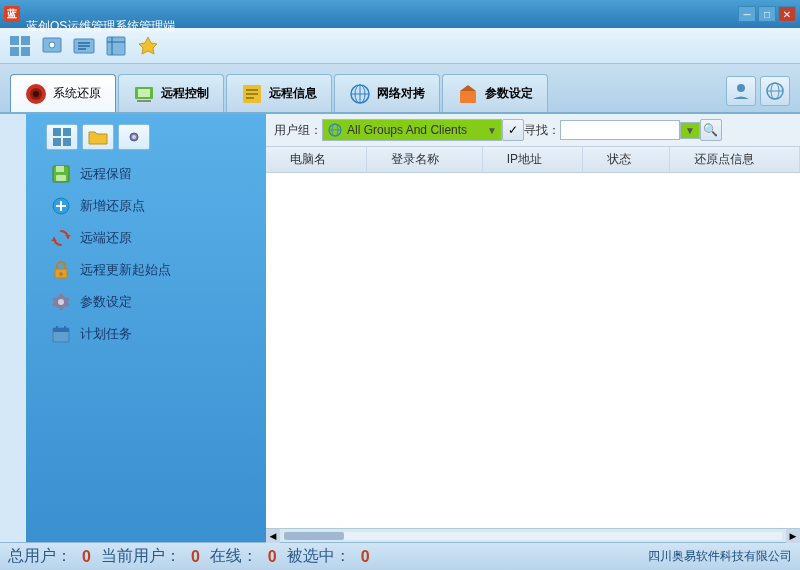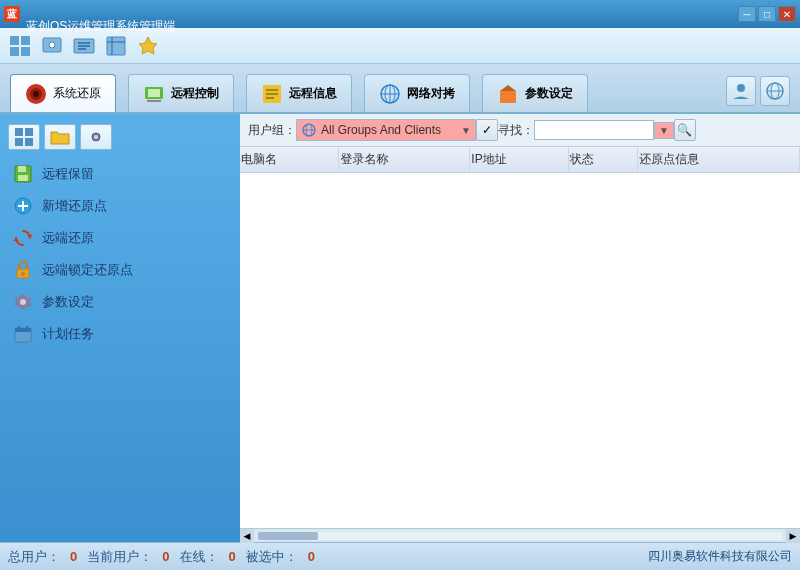--- a/index.html
+++ b/index.html
@@ -76,21 +76,21 @@
       display: flex;
       align-items: center;
       padding: 4px 14px;
       height: 38px;
       border: 1px solid #8ab8d8;
       border-bottom: none;
       border-radius: 4px 4px 0 0;
       cursor: pointer;
       gap: 6px;
       font-size: 12px;
-      margin-right: 12px;
+      margin-right: 2px;
     }
     .tab.active {
       background: linear-gradient(to bottom, #ffffff, #f0f8ff);
       border-color: #6098c0;
       z-index: 2;
     }
     .tab.inactive {
       background: linear-gradient(to bottom, #d8ecf8, #c0d8ec);
       font-weight: bold;
     }
@@ -120,22 +120,23 @@
     
     #content {
       display: flex;
       height: calc(570px - 28px - 36px - 50px - 28px);
     }
 
     
     #sidebar {
       width: 240px;
       background: linear-gradient(to bottom, #5ab0e8, #3a90d0);
-      padding: 6px 0;
+      padding: 6px 12px;
       flex-shrink: 0;
+      margin-left: 26px;
     }
     .toolbar-row {
       display: flex;
       align-items: center;
       gap: 4px;
       padding: 4px 8px;
       margin-bottom: 4px;
     }
     .small-btn {
       width: 32px; height: 26px;
@@ -177,21 +178,21 @@
       border-bottom: 1px solid #c0d0e0;
     }
     .filter-label {
       font-size: 12px;
       color: #333;
       white-space: nowrap;
     }
     .filter-select-wrapper {
       display: flex;
       align-items: center;
-      background: #fca5a5;
+      background: #84cc16;
       border: 1px solid #a0b8d0;
       padding: 2px 4px;
       gap: 4px;
       min-width: 180px;
     }
     .filter-select-text {
       flex: 1;
       font-size: 12px;
       color: #333;
     }
@@ -223,21 +224,21 @@
     }
     table {
       width: 100%;
       border-collapse: collapse;
     }
     thead tr {
       background: linear-gradient(to bottom, #e8f0f8, #d8e4f0);
       border-bottom: 1px solid #c0d0e0;
     }
     thead th {
-      padding: 4px 1px;
+      padding: 4px 24px;
       text-align: left;
       font-weight: normal;
       font-size: 12px;
       color: #333;
       border-right: 1px solid #c8d8e8;
       white-space: nowrap;
     }
 
     
     #hscroll {
@@ -267,21 +268,21 @@
     #status-bar {
       height: 28px;
       background: linear-gradient(to bottom, #d0e4f4, #b8d4ec);
       display: flex;
       align-items: center;
       padding: 0 8px;
       border-top: 1px solid #90b8d8;
       gap: 10px;
     }
     .status-item {
-      font-size: 13px;
+      font-size: 16px;
       color: #2a5a8a;
       white-space: nowrap;
     }
     .status-value {
       color: #c04020;
       font-weight: bold;
     }
     .status-brand {
       margin-left: auto;
       font-size: 12px;
@@ -470,21 +471,21 @@
 
 
     <div class="sidebar-item">
       <div class="sidebar-item-icon">
         <svg width="20" height="20" viewBox="0 0 20 20">
             <rect x="4" y="9" width="12" height="9" rx="1" fill="#e0a030" stroke="#c08020" stroke-width="1"></rect>
             <path d="M6 9 L6 6 A4 4 0 0 1 14 6 L14 9" fill="none" stroke="#c08020" stroke-width="2"></path>
             <circle cx="10" cy="14" r="2" fill="#c08020"></circle>
           </svg>
       </div>
-      <span>远端锁定还原点</span>
+      <span>远程更新起始点</span>
     </div>
 
     <div class="sidebar-item">
       <div class="sidebar-item-icon">
         <svg width="20" height="20" viewBox="0 0 20 20">
             <path d="M8 2 L8 4 A5 5 0 0 0 5 6 L3 5 L1 8 L3 9 A5 5 0 0 0 3 11 L1 12 L3 15 L5 14 A5 5 0 0 0 8 16 L8 18 L12 18 L12 16 A5 5 0 0 0 15 14 L17 15 L19 12 L17 11 A5 5 0 0 0 17 9 L19 8 L17 5 L15 6 A5 5 0 0 0 12 4 L12 2 Z" fill="#8080a0"></path>
             <circle cx="10" cy="10" r="3" fill="#d0d0e0"></circle>
           </svg>
       </div>
       <span>参数设定</span>

